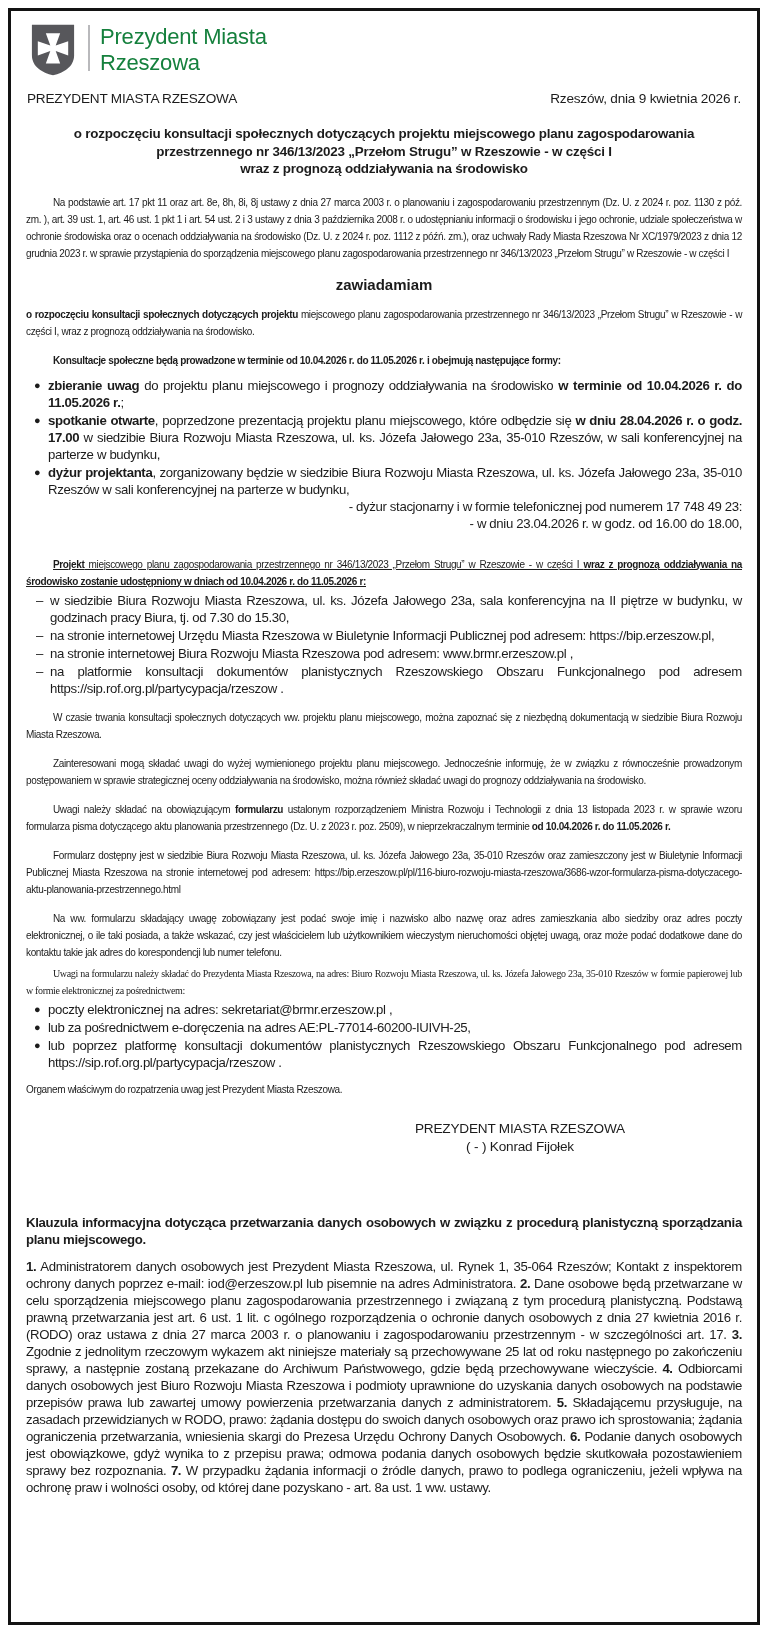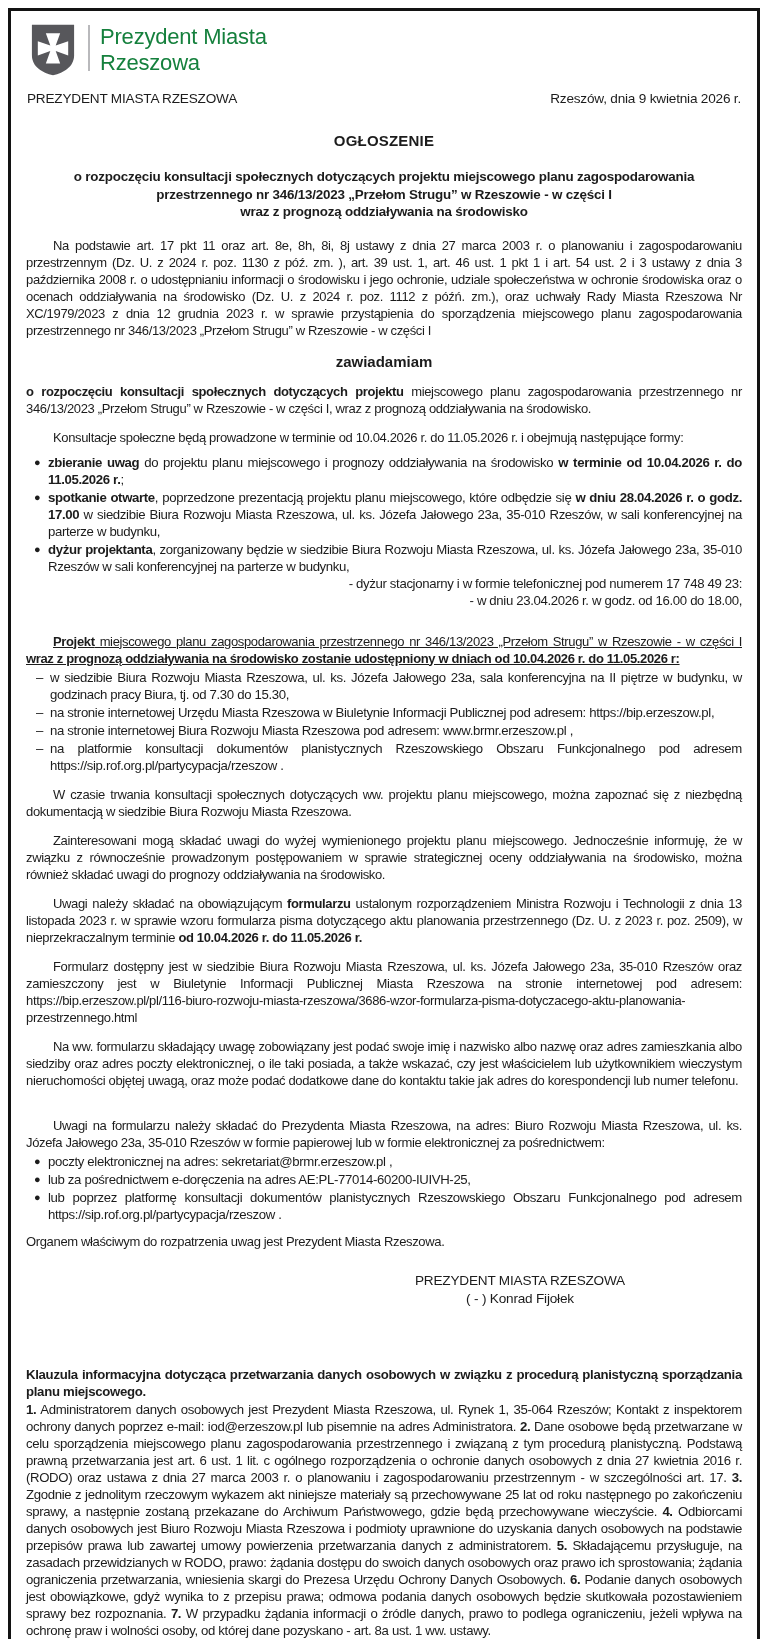--- a/index.html
+++ b/index.html
@@ -28,25 +28,25 @@
   
   .title{
     font-size:15px;font-weight:bold;text-align:center;
     margin:26px 0 0 0;letter-spacing:0.2px;
   }
   .subtitle{
     font-size:13.4px;font-weight:bold;text-align:center;
     line-height:17.5px;margin-top:19px;letter-spacing:-0.2px;
   }
   .para{
-    font-size:13px;line-height:17px;text-align:justify;
+    font-size:10px;line-height:17px;text-align:justify;
     letter-spacing:-0.35px;margin:10px 0 0 0;
   }
   .indent{text-indent:27px;}
-  .bold{font-weight:normal;}
+  .bold{font-weight:bold;}
   .center-bold{
     font-size:15px;font-weight:bold;text-align:center;margin:14px 0 13px 0;
   }
   .b{font-weight:bold;}
   .i{}
   
   .blist{margin-top:8px;}
   .bitem{display:flex;font-size:13.2px;line-height:17px;letter-spacing:-0.35px;margin:1px 0;}
   .bitem .marker{flex:0 0 auto;width:14px;margin-left:8px;font-size:11px;line-height:17px;}
   .bitem .dashmarker{flex:0 0 auto;width:14px;margin-left:10px;}
@@ -58,21 +58,21 @@
     font-size:13.6px;line-height:18px;letter-spacing:-0.2px;
   }
   
   .rodo{margin-top:58px;}
   .rodo-heading{
     font-size:13.2px;font-weight:bold;line-height:17px;
     letter-spacing:-0.3px;text-align:justify;
   }
   .rodo-body{
     font-size:13.2px;line-height:17px;letter-spacing:-0.35px;
-    text-align:justify;margin-top:1px;
+    text-align:justify;margin-top:10px;
   }
 </style>
 </head>
 <body>
 
 <div class="page">
   <div class="frame">
 
     <header class="brand">
       <svg class="crest" viewBox="0 0 56 64" aria-hidden="true">
@@ -88,21 +88,20 @@
         <div>Prezydent Miasta</div>
         <div>Rzeszowa</div>
       </div>
     </header>
 
     <div class="header-row">
       <span>PREZYDENT MIASTA RZESZOWA</span>
       <span>Rzeszów, dnia 9 kwietnia 2026 r.</span>
     </div>
 
-    <h1 class="title">OGŁOSZENIE</h1>
 
     <div class="subtitle">
       <div>o rozpoczęciu konsultacji społecznych dotyczących projektu miejscowego planu zagospodarowania</div>
       <div>przestrzennego nr 346/13/2023 „Przełom Strugu” w Rzeszowie - w części I</div>
       <div>wraz z prognozą oddziaływania na środowisko</div>
     </div>
 
     <p class="para indent" style="margin-top:16px;">Na podstawie art. 17 pkt 11 oraz art. 8e, 8h, 8i, 8j ustawy z dnia 27 marca 2003 r. o planowaniu i zagospodarowaniu przestrzennym (Dz. U. z 2024 r. poz. 1130 z póź. zm. ), art. 39 ust. 1, art. 46 ust. 1 pkt 1 i art. 54 ust. 2 i 3 ustawy z dnia 3 października 2008 r. o udostępnianiu informacji o środowisku i jego ochronie, udziale społeczeństwa w ochronie środowiska oraz o ocenach oddziaływania na środowisko (Dz. U. z 2024 r. poz. 1112 z późń. zm.), oraz uchwały Rady Miasta Rzeszowa Nr XC/1979/2023 z dnia 12 grudnia 2023 r. w sprawie przystąpienia do sporządzenia miejscowego planu zagospodarowania przestrzennego nr 346/13/2023 „Przełom Strugu” w Rzeszowie - w części I</p>
 
     <div class="center-bold">zawiadamiam</div>
@@ -154,21 +153,21 @@
     <p class="para indent" style="margin-top:12px;">W czasie trwania konsultacji społecznych dotyczących ww. projektu planu miejscowego, można zapoznać się z niezbędną dokumentacją w siedzibie Biura Rozwoju Miasta Rzeszowa.</p>
 
     <p class="para indent" style="margin-top:12px;">Zainteresowani mogą składać uwagi do wyżej wymienionego projektu planu miejscowego. Jednocześnie informuję, że w związku z równocześnie prowadzonym postępowaniem w sprawie strategicznej oceny oddziaływania na środowisko, można również składać uwagi do prognozy oddziaływania na środowisko.</p>
 
     <p class="para indent" style="margin-top:12px;"><span>Uwagi należy składać na obowiązującym </span><span class="b">formularzu</span><span> ustalonym rozporządzeniem Ministra Rozwoju i Technologii z dnia 13 listopada 2023 r. w sprawie wzoru formularza pisma dotyczącego aktu planowania przestrzennego (Dz. U. z 2023 r. poz. 2509), w nieprzekraczalnym terminie </span><span class="b">od 10.04.2026 r. do 11.05.2026 r.</span></p>
 
     <p class="para indent" style="margin-top:12px;"><span>Formularz dostępny jest w siedzibie Biura Rozwoju Miasta Rzeszowa, ul. ks. Józefa Jałowego 23a, 35-010 Rzeszów oraz zamieszczony jest w Biuletynie Informacji Publicznej Miasta Rzeszowa na stronie internetowej pod adresem: </span><span class="i">https://bip.erzeszow.pl/pl/116-biuro-rozwoju-miasta-rzeszowa/3686-wzor-formularza-pisma-dotyczacego-aktu-planowania-przestrzennego.html</span></p>
 
     <p class="para indent" style="margin-top:12px;">Na ww. formularzu składający uwagę zobowiązany jest podać swoje imię i nazwisko albo nazwę oraz adres zamieszkania albo siedziby oraz adres poczty elektronicznej, o ile taki posiada, a także wskazać, czy jest właścicielem lub użytkownikiem wieczystym nieruchomości objętej uwagą, oraz może podać dodatkowe dane do kontaktu takie jak adres do korespondencji lub numer telefonu.</p>
 
-    <p class="para indent" style="margin-top:28px;">Uwagi na formularzu należy składać do Prezydenta Miasta Rzeszowa, na adres: Biuro Rozwoju Miasta Rzeszowa, ul. ks. Józefa Jałowego 23a, 35-010 Rzeszów w formie papierowej lub w formie elektronicznej za pośrednictwem:</p>
+    <p class="para indent" style="margin-top:4px;font-family:Liberation Serif, serif;">Uwagi na formularzu należy składać do Prezydenta Miasta Rzeszowa, na adres: Biuro Rozwoju Miasta Rzeszowa, ul. ks. Józefa Jałowego 23a, 35-010 Rzeszów w formie papierowej lub w formie elektronicznej za pośrednictwem:</p>
 
     <div class="blist" style="margin-top:2px;">
       <div class="bitem">
         <span class="marker">●</span>
         <span class="btxt"><span>poczty elektronicznej na adres: </span><span class="i">sekretariat@brmr.erzeszow.pl</span><span> ,</span></span>
       </div>
       <div class="bitem">
         <span class="marker">●</span>
         <span class="btxt"><span>lub za pośrednictwem e-doręczenia na adres AE:PL-77014-60200-IUIVH-25,</span></span>
       </div>

